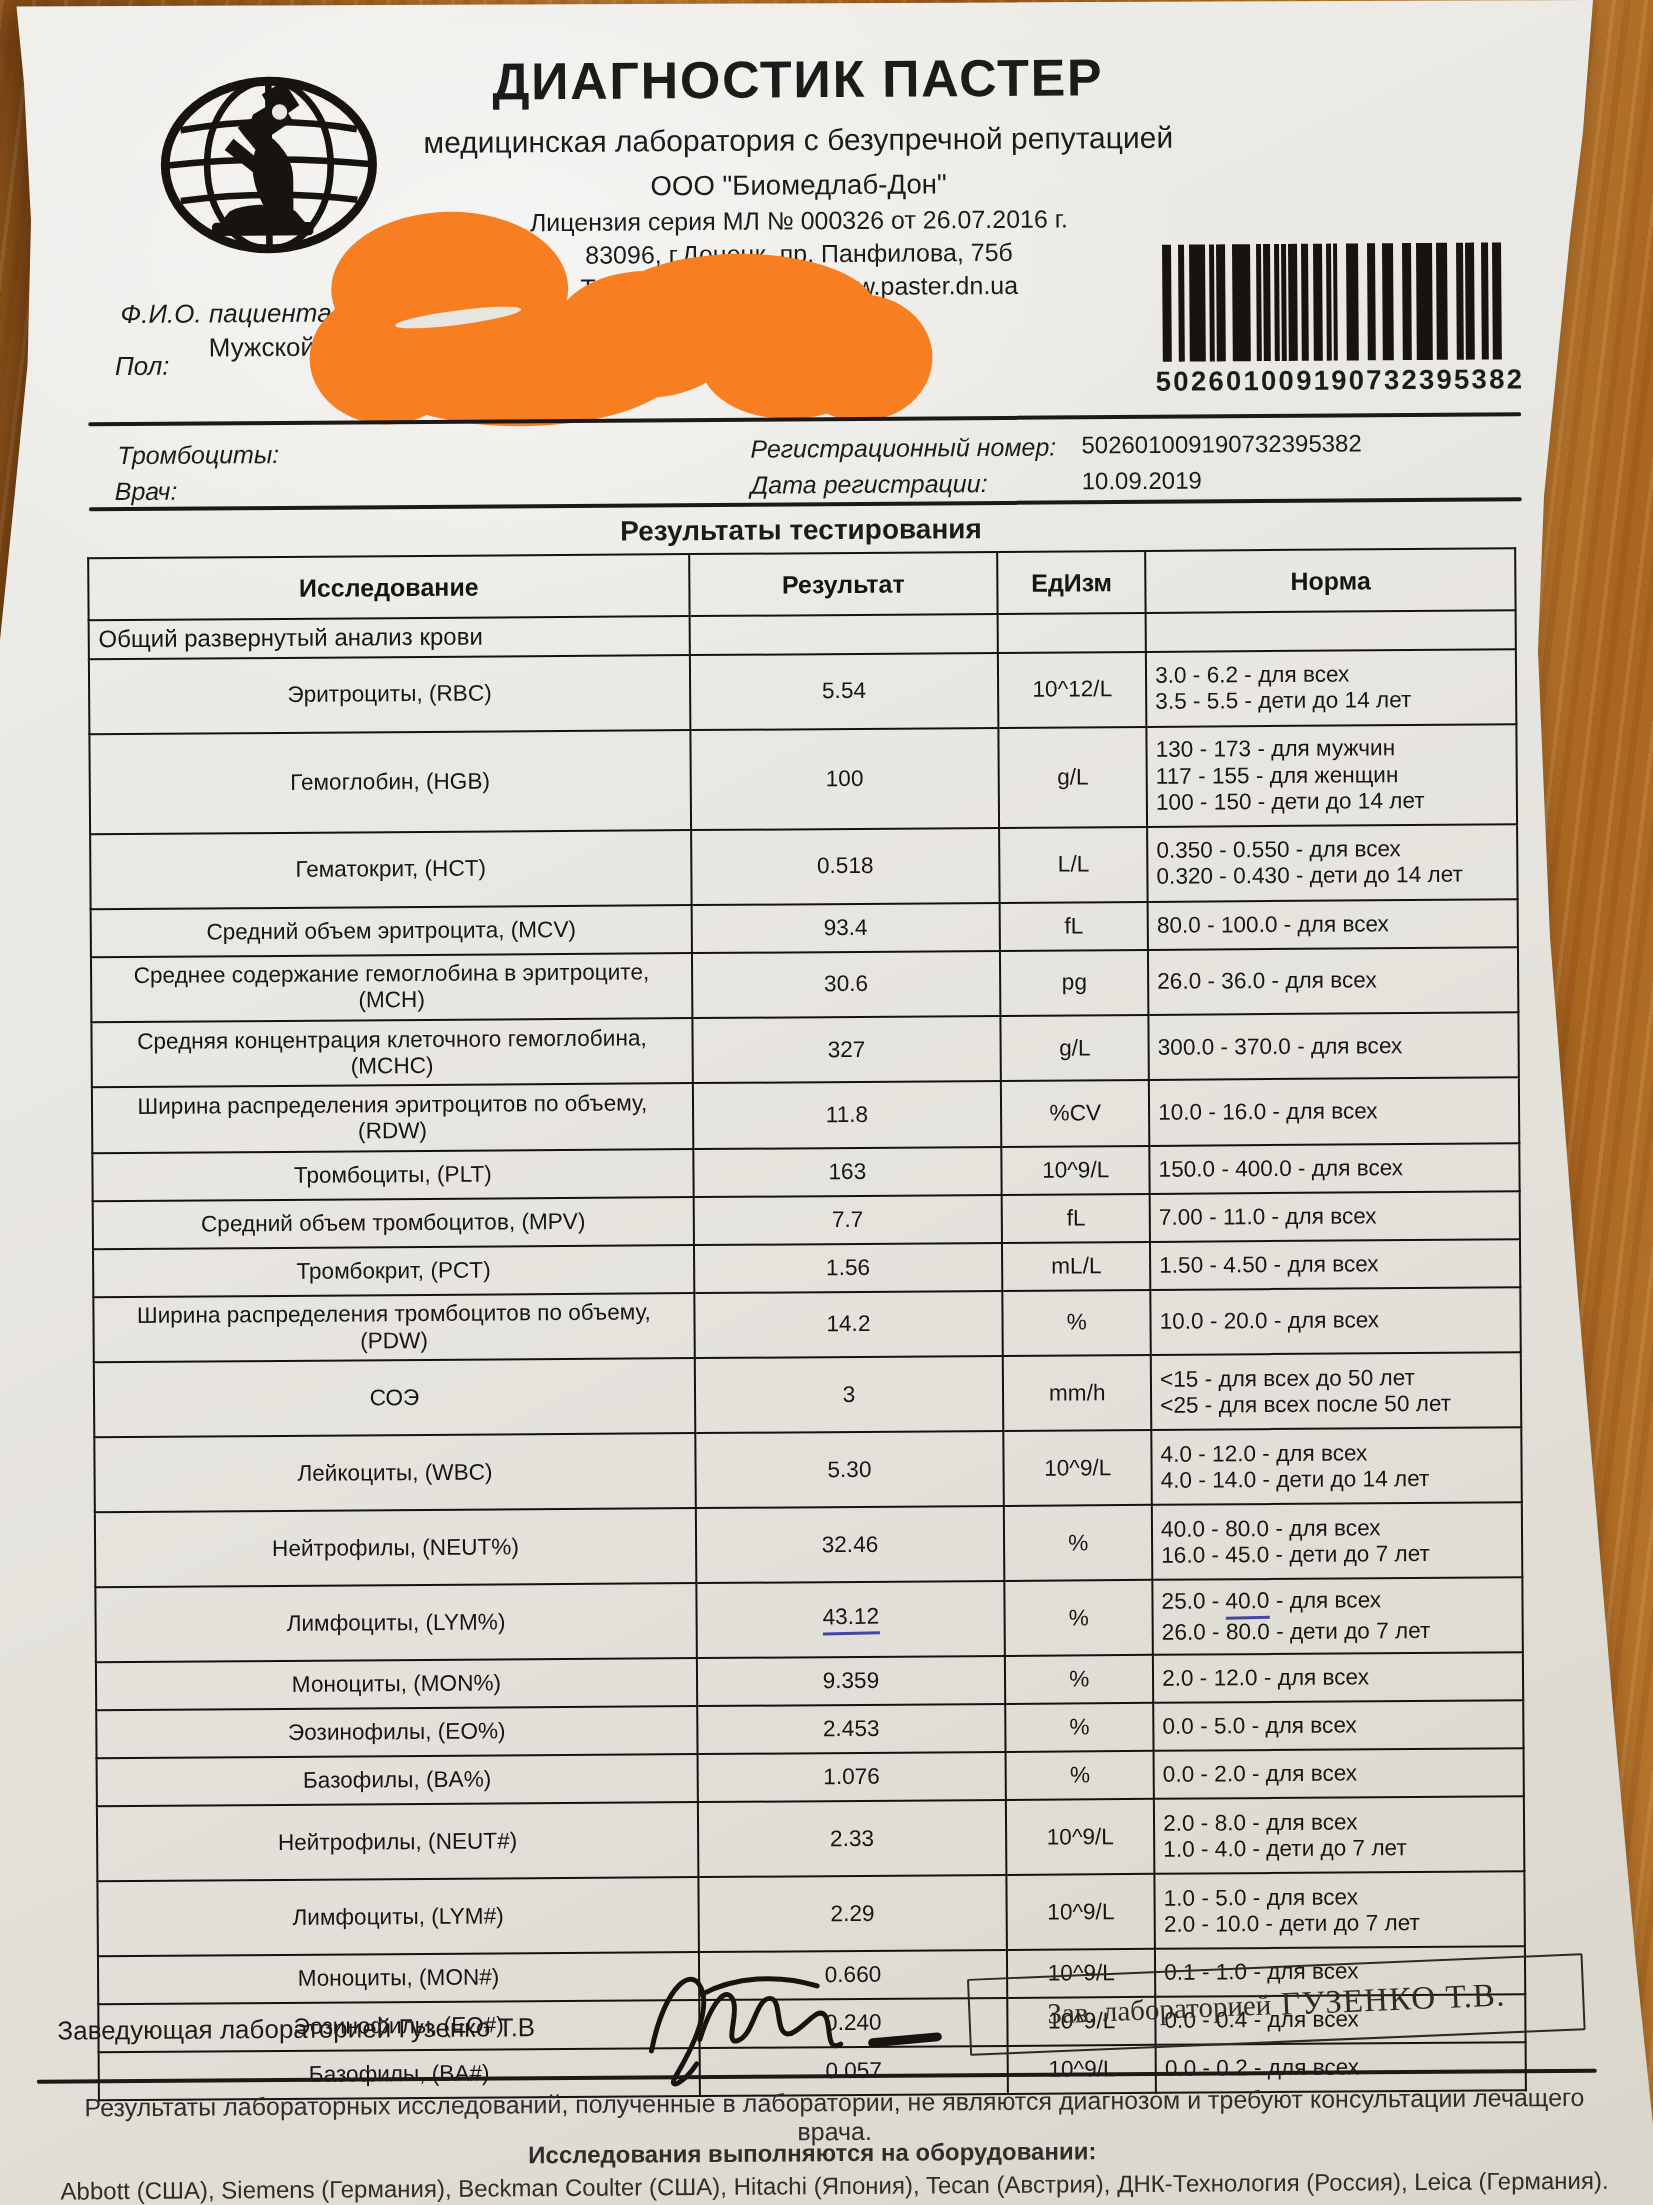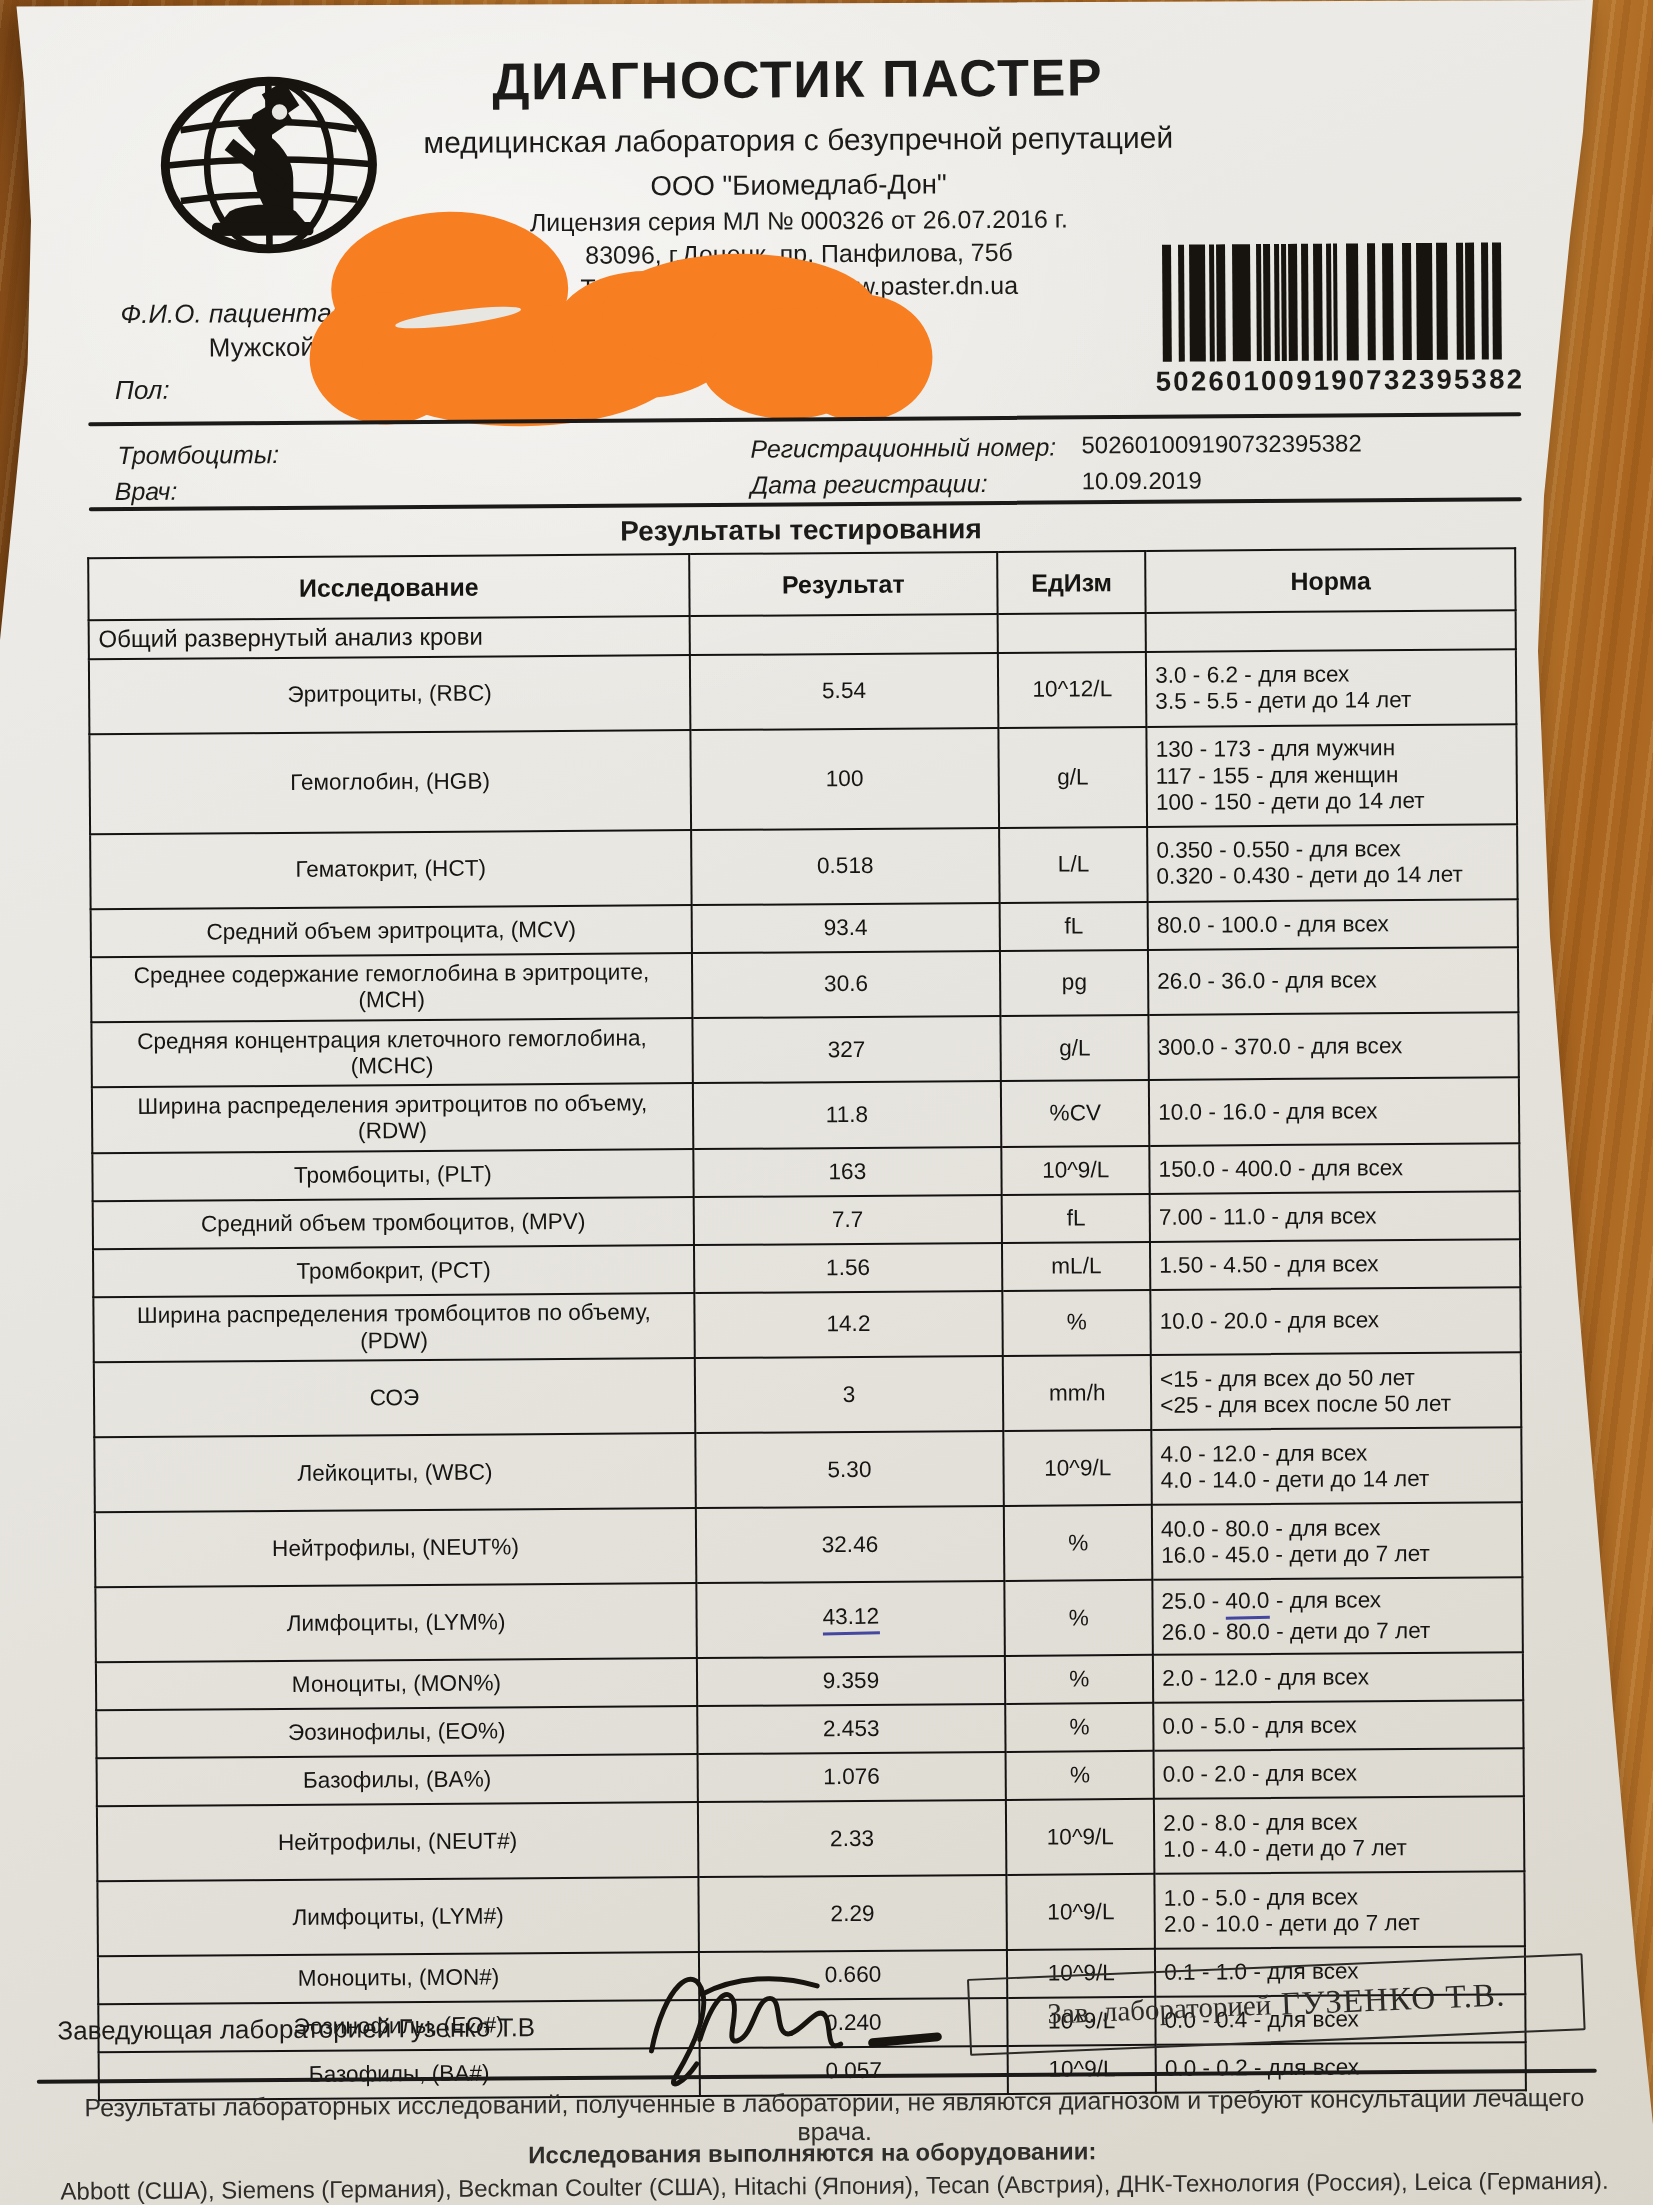--- a/index.html
+++ b/index.html
@@ -33,21 +33,21 @@
   .hd-company{left:91px;top:169px;width:1428px;text-align:center;font-size:27.6px;}
   .hd-license{left:91px;top:206px;width:1428px;text-align:center;font-size:25px;}
   .hd-address{left:91px;top:239px;width:1428px;text-align:center;font-size:25px;}
   .hd-phone{left:91px;top:272px;width:1428px;text-align:center;font-size:25px;}
 
   .logo{left:163px;top:66px;width:226px;height:190px;}
 
   .pt-label{font-style:italic;font-size:26px;}
   .pt-val{font-size:26px;}
   .fio{left:126px;top:294px;}
-  .pol{left:120px;top:346px;margin-top:24px;}
+  .pol{left:120px;top:346px;}
   .pol-val{left:214px;top:328px;}
   .dob{left:681px;top:320px;font-size:26.5px;}
   .redact{left:309px;top:198px;width:640px;height:237px;}
 
   .bars{left:1168px;top:247px;width:346px;height:117px;display:flex;align-items:stretch;}
   .bars i{display:block;background:#17140f;}
   .bars u{display:block;background:transparent;}
   .bc-num{left:1152px;top:368px;width:386px;text-align:center;font-size:27.6px;font-weight:700;letter-spacing:2.2px;}
 
   .rule{height:4.4px;background:#1b1a18;border-radius:2.2px;}

